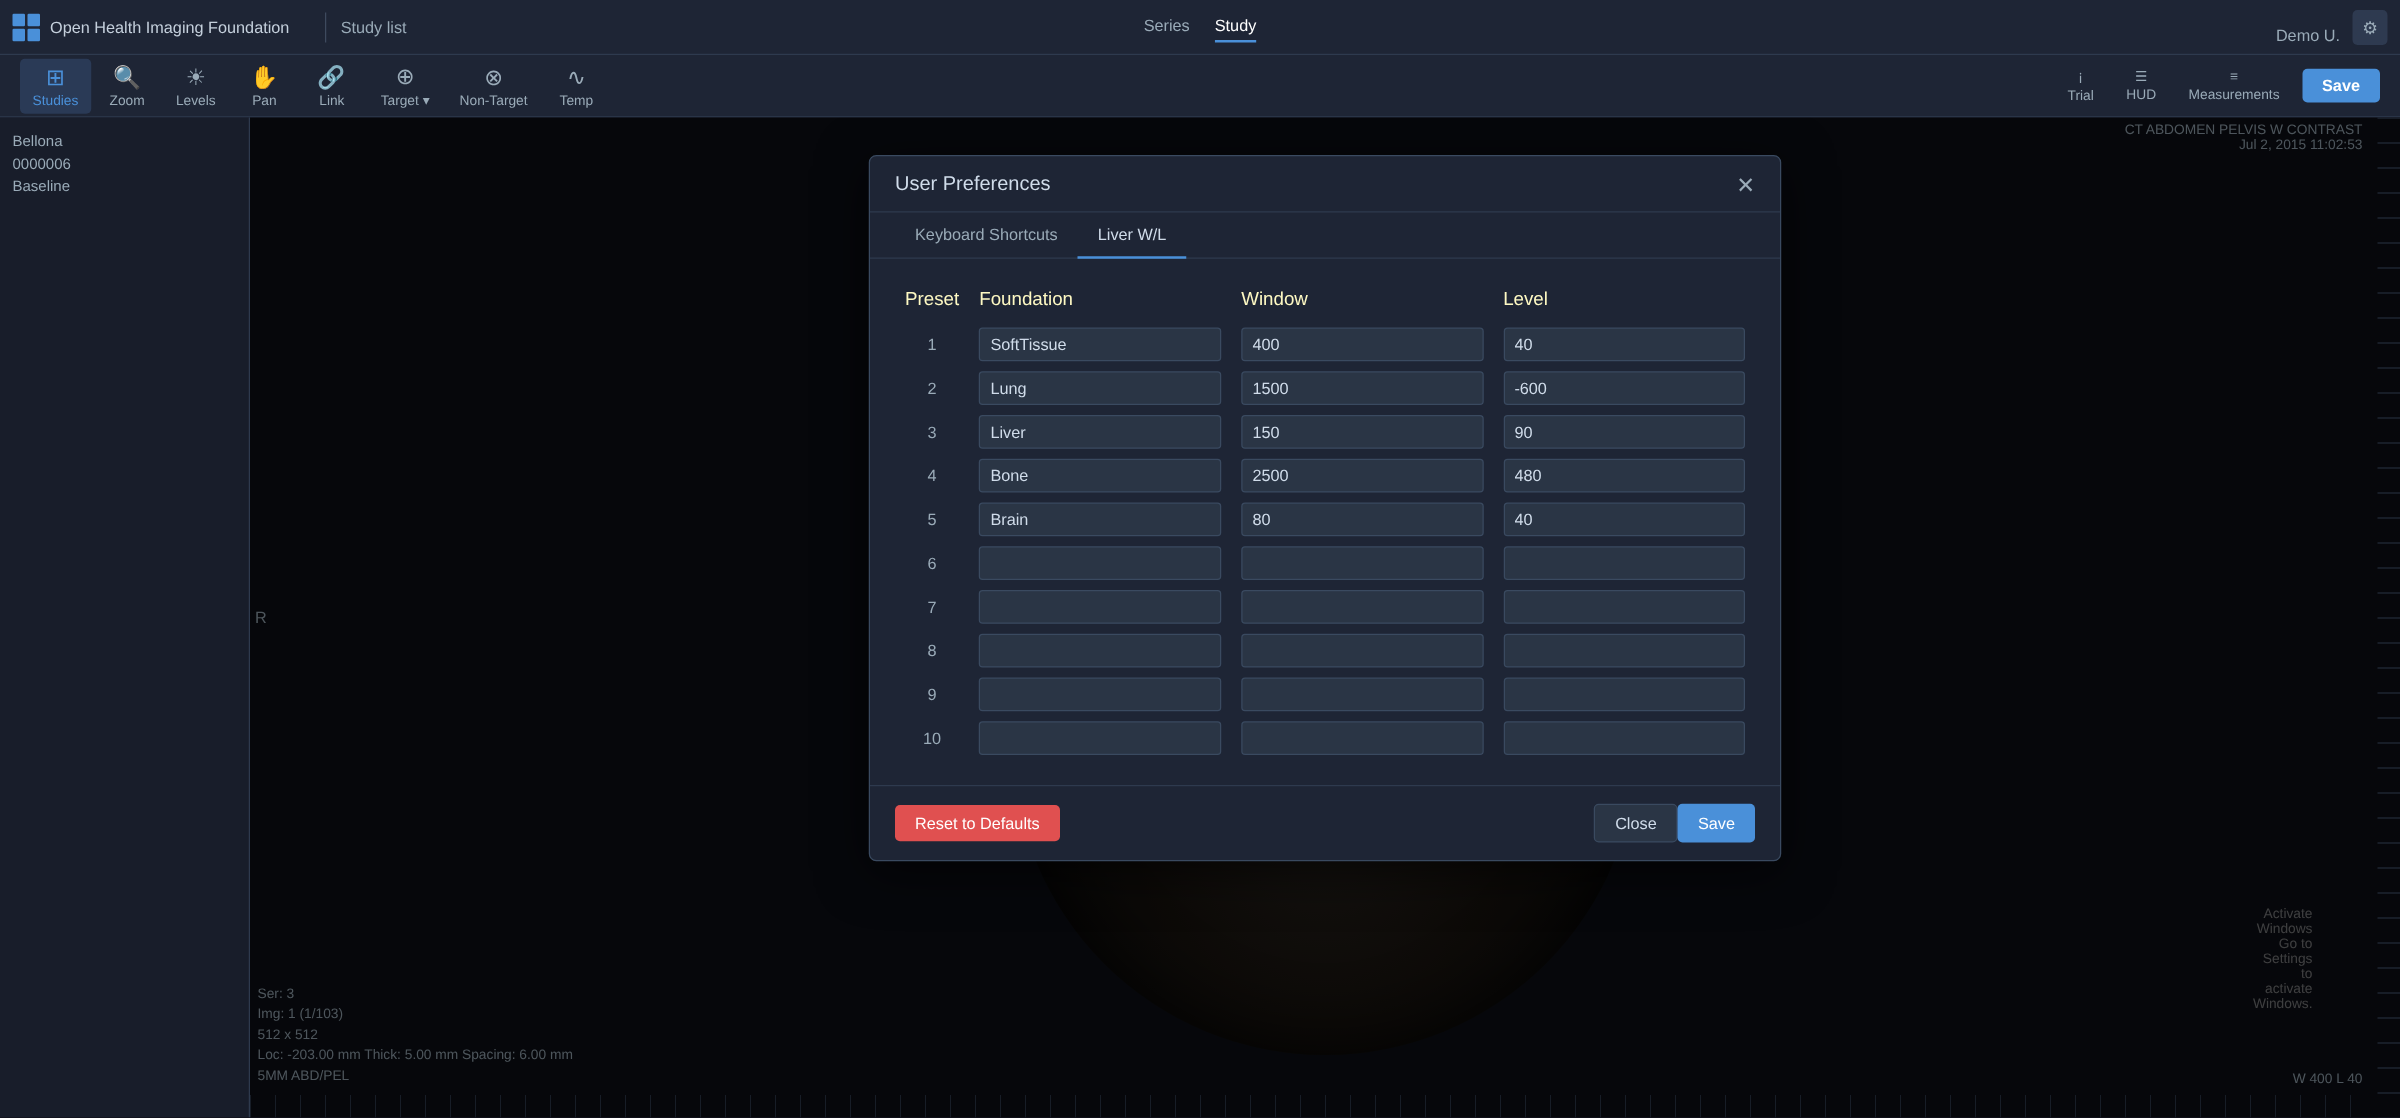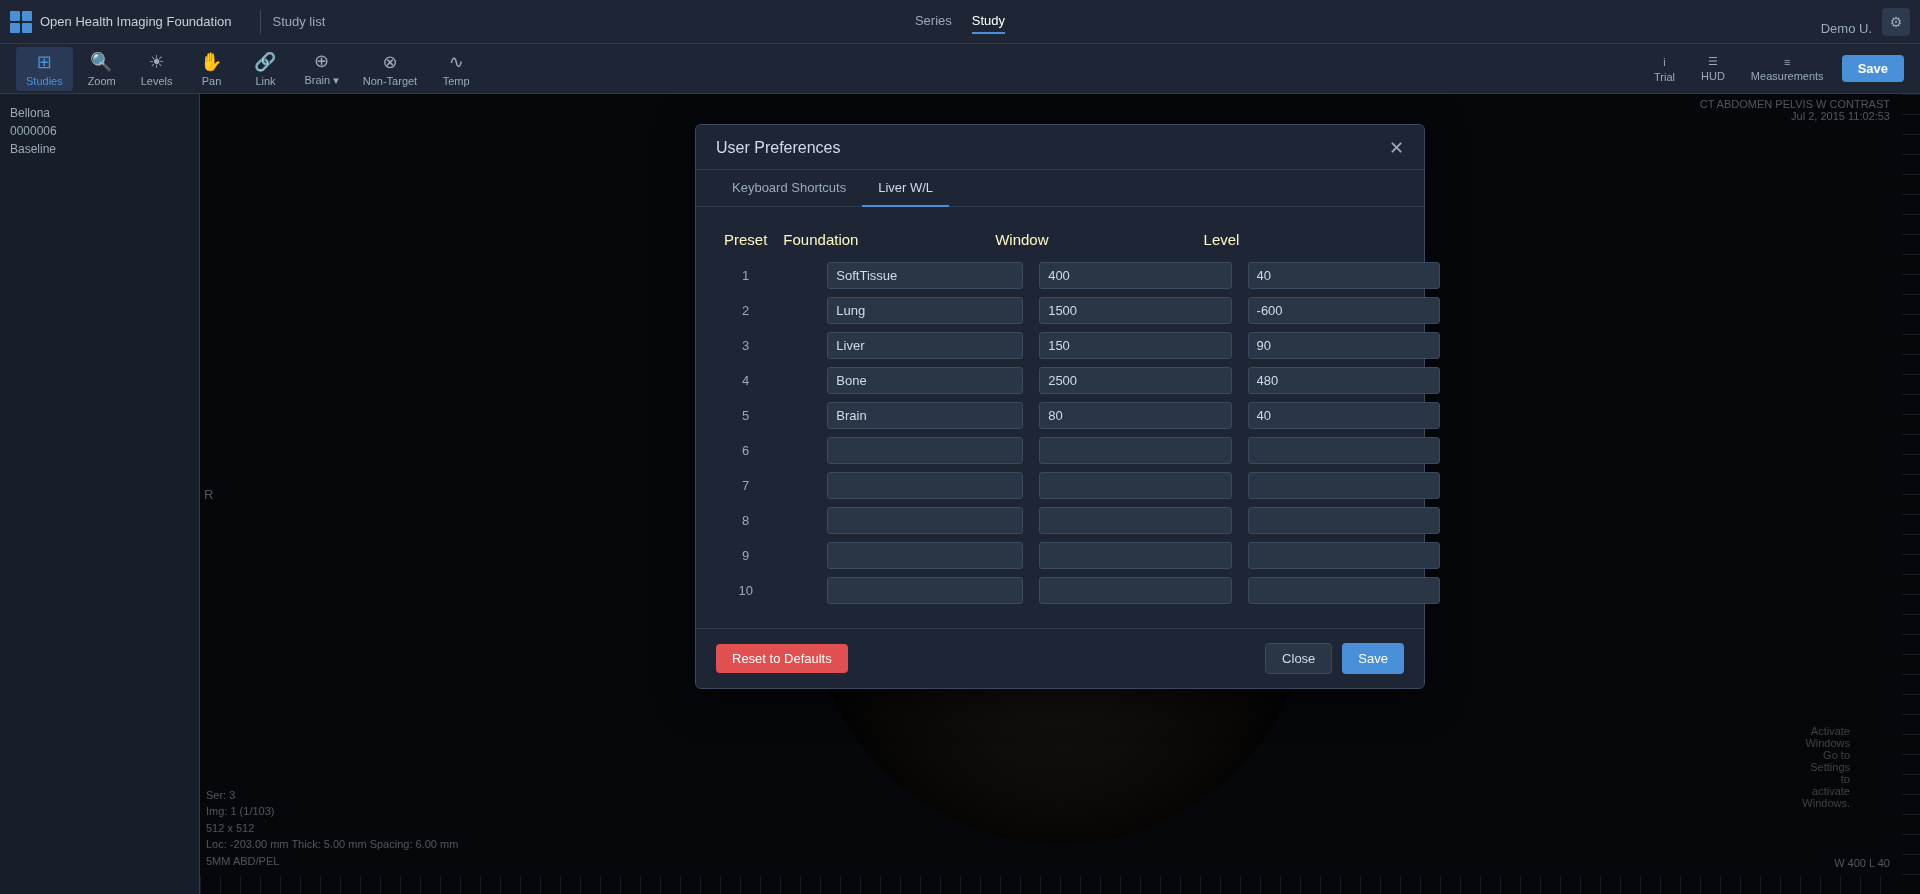--- a/index.html
+++ b/index.html
@@ -332,21 +332,20 @@
     }
     .preset-input {
       width: 100%;
       background: #2a3545;
       border: 1px solid #3a4a60;
       border-radius: 3px;
       color: #d0dcea;
       font-size: 13px;
       padding: 5px 8px;
       outline: none;
-      margin-left: 44px;
     }
     .preset-input.empty {
       color: #4a5568;
     }
 
     
     .modal-footer {
       display: flex;
       align-items: center;
       justify-content: space-between;
@@ -357,21 +356,20 @@
       background: #e05050;
       color: #fff;
       border: none;
       border-radius: 4px;
       padding: 7px 16px;
       font-size: 13px;
       cursor: pointer;
     }
     .footer-right {
       display: flex;
-      gap: 10px;
     }
     .close-btn {
       background: #2a3545;
       color: #d0dcea;
       border: 1px solid #3a4a60;
       border-radius: 4px;
       padding: 7px 16px;
       font-size: 13px;
       cursor: pointer;
     }
@@ -470,21 +468,21 @@
   <button class="toolbar-btn">
     <span class="icon">✋</span>
     <span>Pan</span>
   </button>
   <button class="toolbar-btn">
     <span class="icon">🔗</span>
     <span>Link</span>
   </button>
   <button class="toolbar-btn">
     <span class="icon">⊕</span>
-    <span>Brain ▾</span>
+    <span>Target ▾</span>
   </button>
   <button class="toolbar-btn">
     <span class="icon">⊗</span>
     <span>Non-Target</span>
   </button>
   <button class="toolbar-btn">
     <span class="icon">∿</span>
     <span>Temp</span>
   </button>
 

